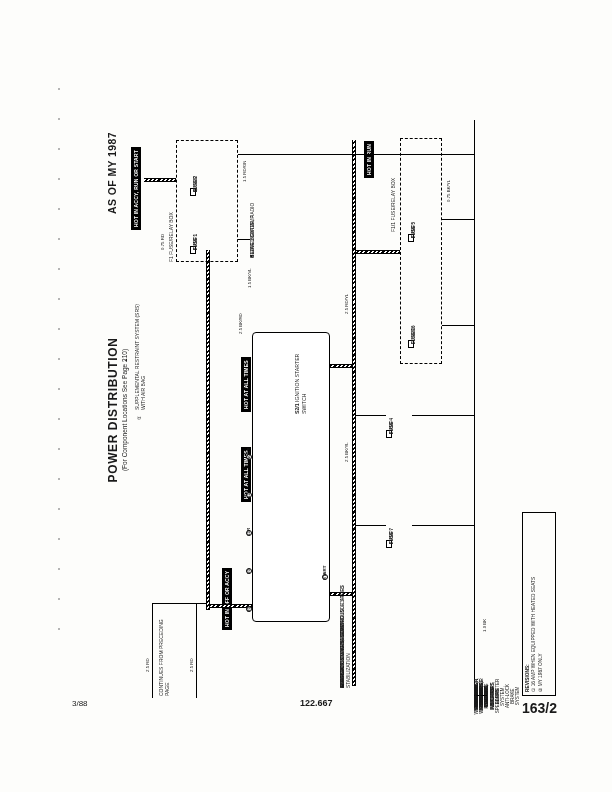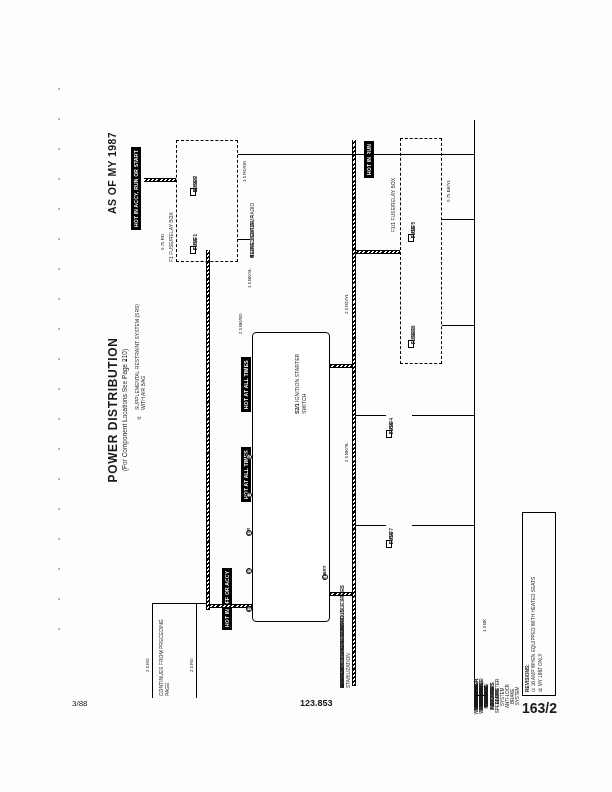--- a/index.html
+++ b/index.html
@@ -343,15 +343,15 @@
     </div>
 
     <div class="rev" style="left:4px;top:420px;width:184px;height:34px;">
       <b style="position:static;">REVISIONS:</b>
       <span style="position:static;display:block;">① 16 AMP WHEN EQUIPPED WITH HEATED SEATS</span>
       <span style="position:static;display:block;">② MY 1987 ONLY</span>
     </div>
   </div>
 
   <div class="foot" style="left:72px;top:699px;font-size:8px;">3/88</div>
-  <div class="foot" style="left:300px;top:698px;font-size:9px;font-weight:bold;">123.853</div>
+  <div class="foot" style="left:300px;top:698px;font-size:9px;font-weight:bold;">122.667</div>
   <div class="foot" style="left:522px;top:700px;font-size:14px;font-weight:bold;">163/2</div>
 </div>
 
 </body></html>

